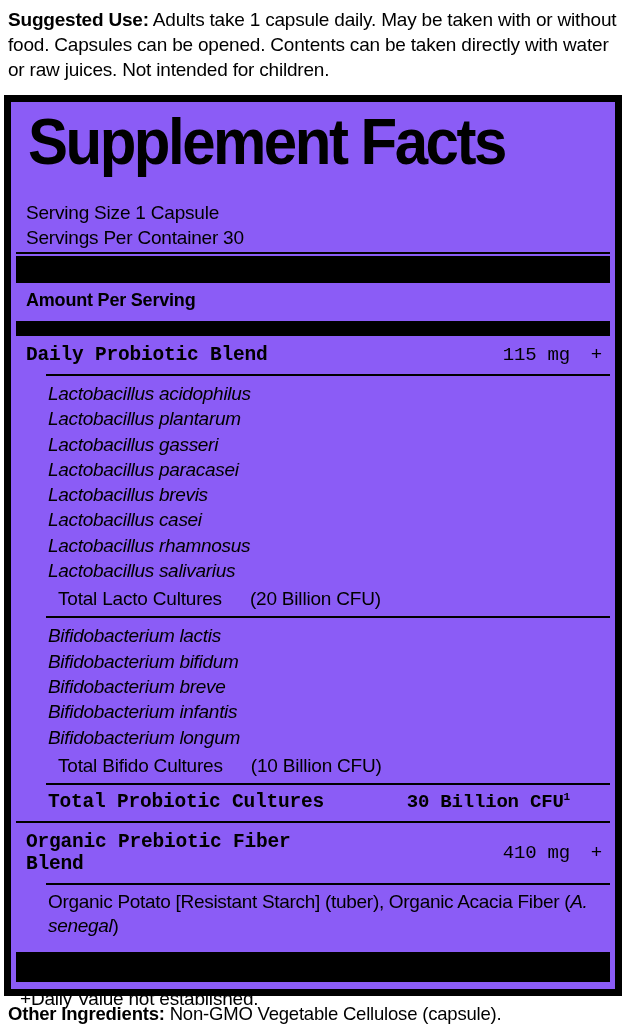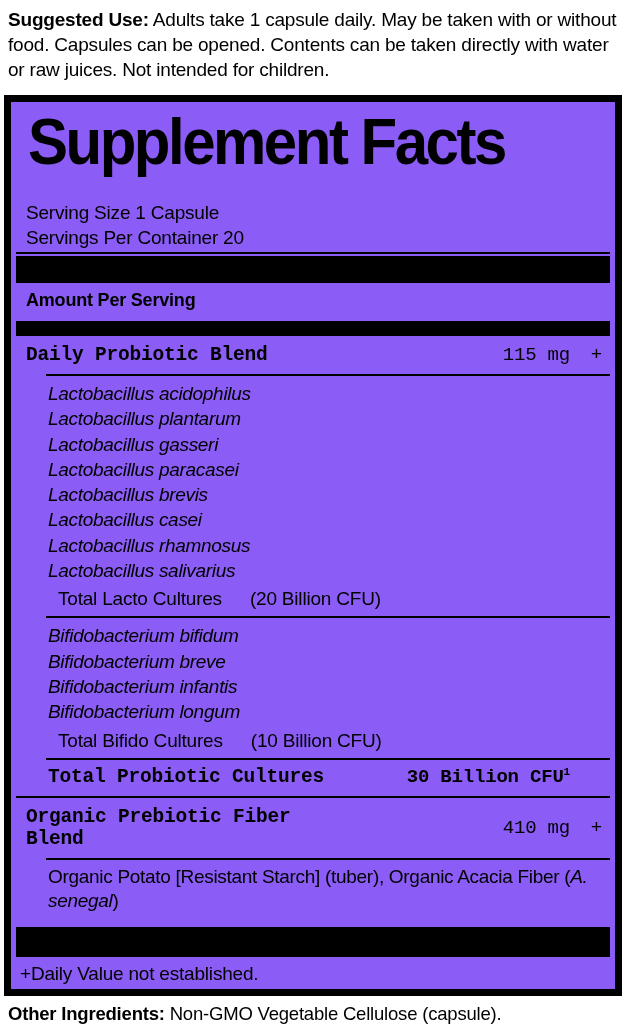--- a/index.html
+++ b/index.html
@@ -117,21 +117,21 @@
 <div class="page">
 
   <p class="suggested-use"><b>Suggested Use:</b><span> Adults take 1 capsule daily. May be taken with or without food. Capsules can be opened. Contents can be taken directly with water or raw juices. Not intended for children.</span></p>
 
   <div class="facts-box">
 
     <h1 class="title">Supplement Facts</h1>
 
     <div class="serving-block">
       <div class="serving-line">Serving Size 1 Capsule</div>
-      <div class="serving-line">Servings Per Container 20</div>
+      <div class="serving-line">Servings Per Container 30</div>
     </div>
 
     <div class="hairline full"></div>
     <div class="bar thick"></div>
 
     <div class="aps">Amount Per Serving</div>
 
     <div class="bar thin"></div>
 
     <div class="row blend">
@@ -151,20 +151,21 @@
       <div class="species">Lactobacillus casei</div>
       <div class="species">Lactobacillus rhamnosus</div>
       <div class="species">Lactobacillus salivarius</div>
     </div>
 
     <div class="subtotal"><span>Total Lacto Cultures</span><span class="cfu">(20 Billion CFU)</span></div>
 
     <div class="hairline indent"></div>
 
     <div class="species-list">
+      <div class="species">Bifidobacterium lactis</div>
       <div class="species">Bifidobacterium bifidum</div>
       <div class="species">Bifidobacterium breve</div>
       <div class="species">Bifidobacterium infantis</div>
       <div class="species">Bifidobacterium longum</div>
     </div>
 
     <div class="subtotal"><span>Total Bifido Cultures</span><span class="cfu">(10 Billion CFU)</span></div>
 
     <div class="hairline indent"></div>
 

